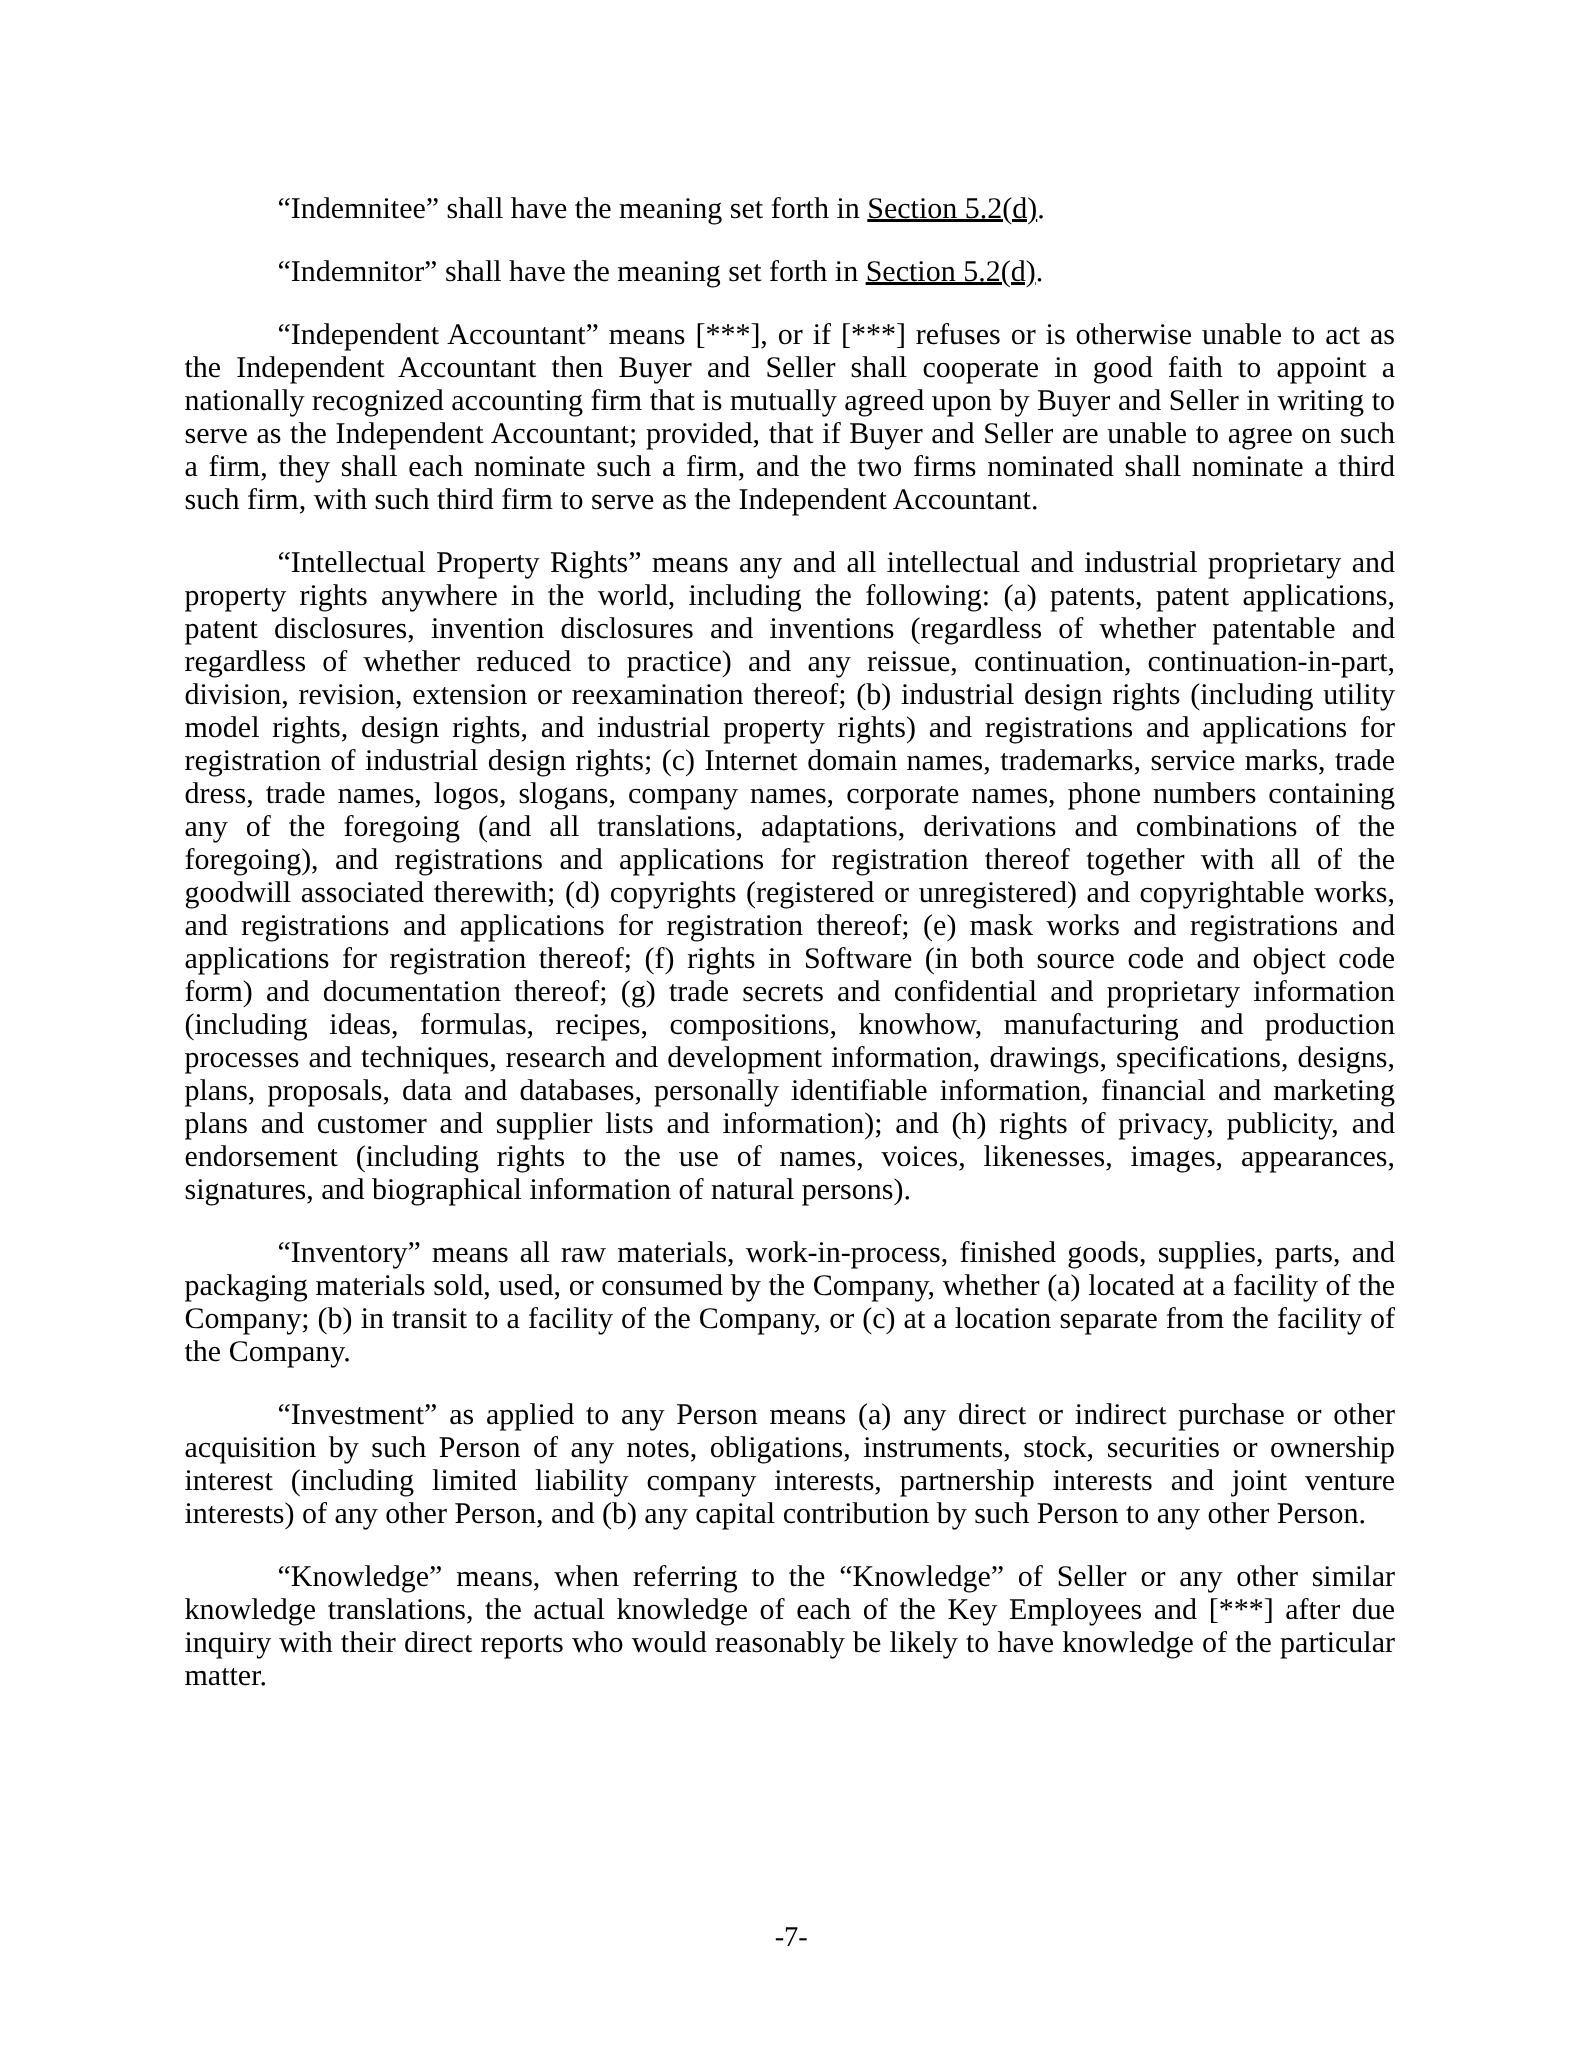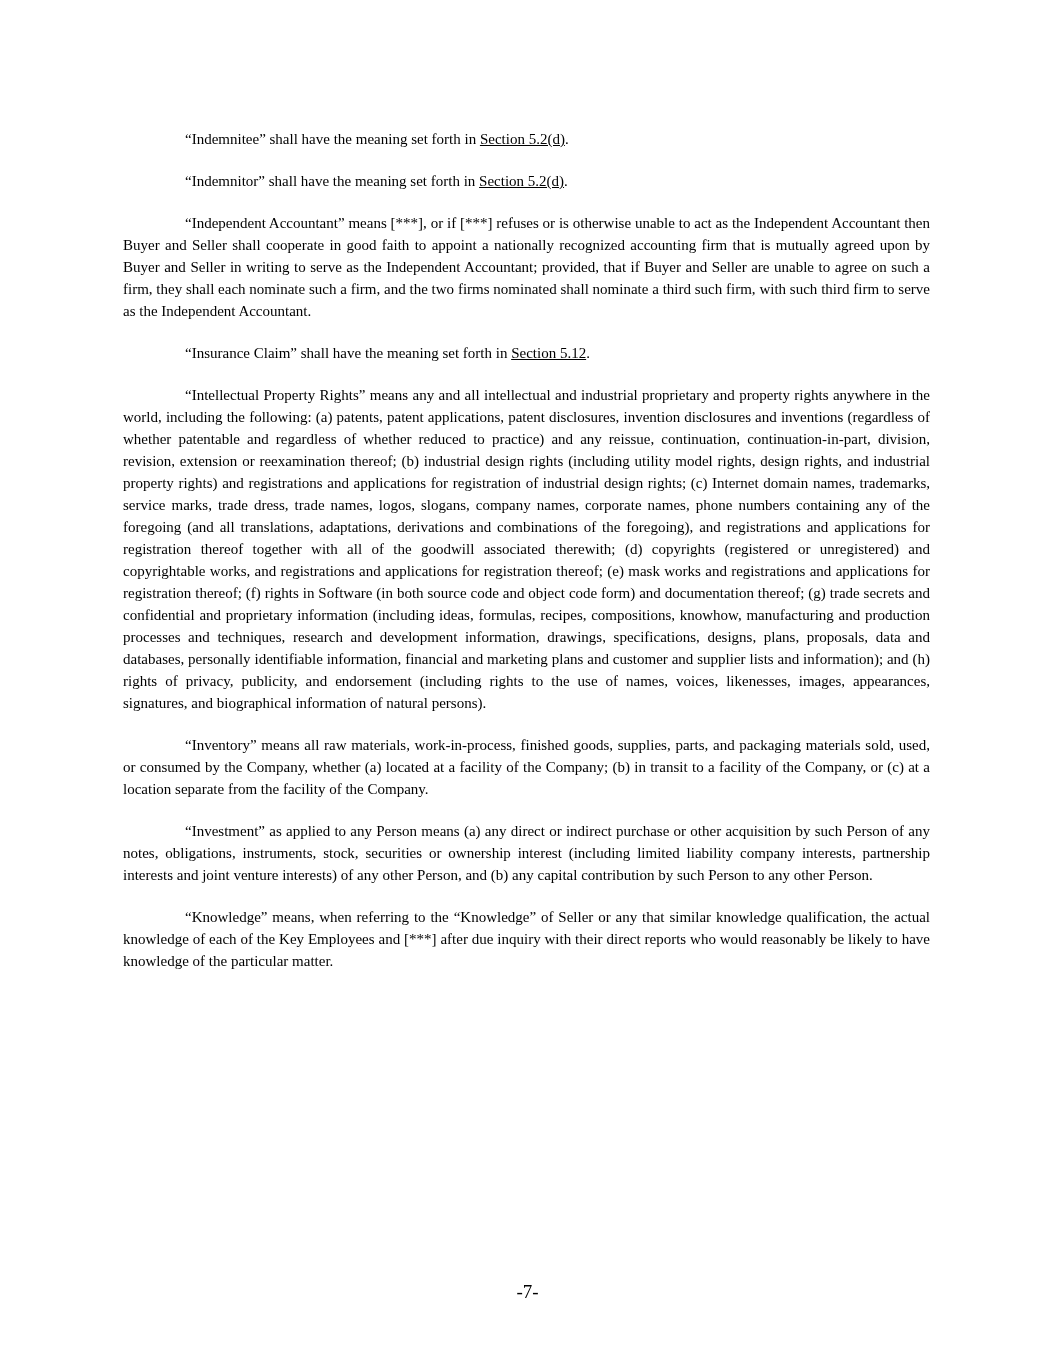--- a/index.html
+++ b/index.html
@@ -19,21 +19,21 @@
   .doc-body {
     position: absolute;
     top: 128px;
     left: 123px;
     width: 807px;
   }
   .doc-body p {
     margin: 0 0 20px 0;
     text-indent: 62px;
     text-align: justify;
-    font-size: 15px;
+    font-size: 20px;
     line-height: 22px;
   }
   .underline {
     text-decoration: underline;
   }
   .page-number {
     position: absolute;
     top: 1281px;
     left: 0;
     width: 100%;
@@ -43,20 +43,19 @@
   }
 </style>
 </head>
 <body>
 
 <div class="page">
   <div class="doc-body">
       <p><span>“Indemnitee” shall have the meaning set forth in </span><span class="underline">Section 5.2(d)</span><span>.</span></p>
       <p><span>“Indemnitor” shall have the meaning set forth in </span><span class="underline">Section 5.2(d)</span><span>.</span></p>
       <p><span>“Independent Accountant” means [***], or if [***] refuses or is otherwise unable to act as the Independent Accountant then Buyer and Seller shall cooperate in good faith to appoint a nationally recognized accounting firm that is mutually agreed upon by Buyer and Seller in writing to serve as the Independent Accountant; provided, that if Buyer and Seller are unable to agree on such a firm, they shall each nominate such a firm, and the two firms nominated shall nominate a third such firm, with such third firm to serve as the Independent Accountant.</span></p>
-      <p><span>“Insurance Claim” shall have the meaning set forth in </span><span class="underline">Section 5.12</span><span>.</span></p>
       <p><span>“Intellectual Property Rights” means any and all intellectual and industrial proprietary and property rights anywhere in the world, including the following: (a) patents, patent applications, patent disclosures, invention disclosures and inventions (regardless of whether patentable and regardless of whether reduced to practice) and any reissue, continuation, continuation-in-part, division, revision, extension or reexamination thereof; (b) industrial design rights (including utility model rights, design rights, and industrial property rights) and registrations and applications for registration of industrial design rights; (c) Internet domain names, trademarks, service marks, trade dress, trade names, logos, slogans, company names, corporate names, phone numbers containing any of the foregoing (and all translations, adaptations, derivations and combinations of the foregoing), and registrations and applications for registration thereof together with all of the goodwill associated therewith; (d) copyrights (registered or unregistered) and copyrightable works, and registrations and applications for registration thereof; (e) mask works and registrations and applications for registration thereof; (f) rights in Software (in both source code and object code form) and documentation thereof; (g) trade secrets and confidential and proprietary information (including ideas, formulas, recipes, compositions, knowhow, manufacturing and production processes and techniques, research and development information, drawings, specifications, designs, plans, proposals, data and databases, personally identifiable information, financial and marketing plans and customer and supplier lists and information); and (h) rights of privacy, publicity, and endorsement (including rights to the use of names, voices, likenesses, images, appearances, signatures, and biographical information of natural persons).</span></p>
       <p><span>“Inventory” means all raw materials, work-in-process, finished goods, supplies, parts, and packaging materials sold, used, or consumed by the Company, whether (a) located at a facility of the Company; (b) in transit to a facility of the Company, or (c) at a location separate from the facility of the Company.</span></p>
       <p><span>“Investment” as applied to any Person means (a) any direct or indirect purchase or other acquisition by such Person of any notes, obligations, instruments, stock, securities or ownership interest (including limited liability company interests, partnership interests and joint venture interests) of any other Person, and (b) any capital contribution by such Person to any other Person.</span></p>
-      <p><span>“Knowledge” means, when referring to the “Knowledge” of Seller or any that similar knowledge qualification, the actual knowledge of each of the Key Employees and [***] after due inquiry with their direct reports who would reasonably be likely to have knowledge of the particular matter.</span></p>
+      <p><span>“Knowledge” means, when referring to the “Knowledge” of Seller or any other similar knowledge translations, the actual knowledge of each of the Key Employees and [***] after due inquiry with their direct reports who would reasonably be likely to have knowledge of the particular matter.</span></p>
     </div>
   <div class="page-number">-7-</div>
 </div>
 
 </body></html>

